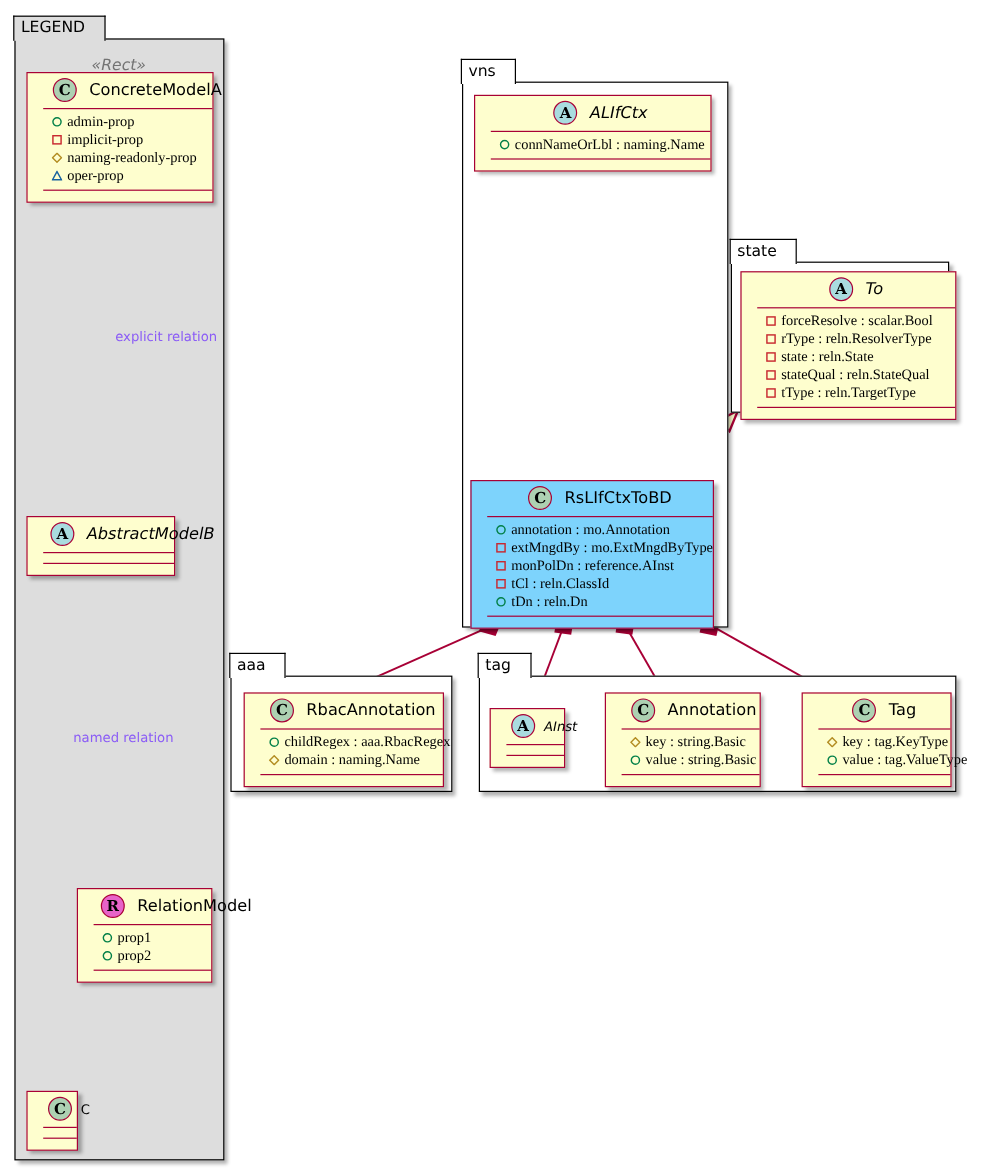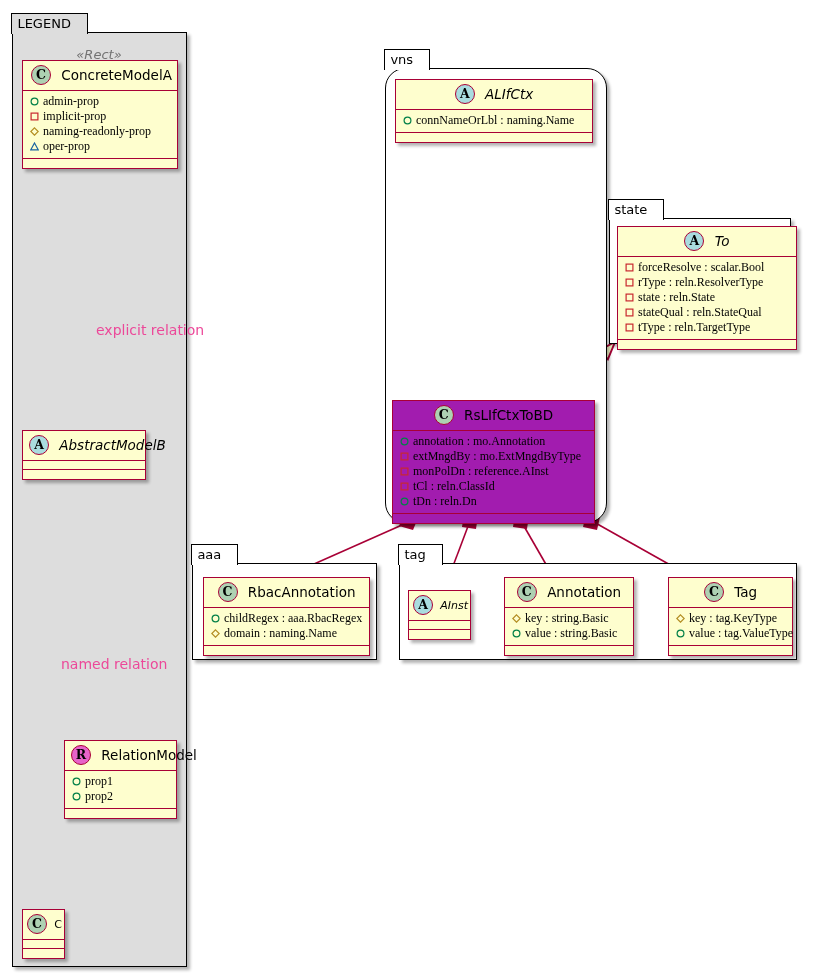--- a/index.html
+++ b/index.html
@@ -61,22 +61,23 @@
     border-bottom: 21px solid transparent;
   }
 
   
   .cls {
     position: absolute;
     box-sizing: border-box;
     border: 1.4px solid #A80036;
     background: #FEFECE;
     box-shadow: 3px 3px 3px rgba(0,0,0,0.30);
-  }
-  .cls.highlight { background: #a21caf; }
+    padding-left: 13px;
+  }
+  .cls.highlight { background: #7dd3fc; }
   .cls-head {
     position: relative;
     box-sizing: border-box;
     border-bottom: 1.4px solid #A80036;
     text-align: center;
     padding: 4px 8px 5px 8px;
     font-size: 13.5px;
     color: #000000;
     white-space: nowrap;
   }
@@ -142,24 +143,23 @@
     position: absolute;
     text-align: center;
     font-size: 13px;
     font-style: italic;
     color: #737373;
   }
 
   
   .edge-label {
     position: absolute;
-    font-size: 14px;
-    color: #ec4899;
+    font-size: 11px;
+    color: #8b5cf6;
     white-space: nowrap;
-    margin-top: 48px;
   }
 </style>
 </head>
 <body>
 
 <div id="canvas">
 
   <svg id="edges" viewBox="0 0 831 977" width="831" height="977">
     <defs>
       <marker id="hollow-tri" markerWidth="14" markerHeight="14" refX="12" refY="5" orient="auto">
@@ -299,21 +299,21 @@
       <span class="stereo-circle circle-C" style="margin-right:3px;">C</span>
       <span class="cls-name small">C</span>
     </div>
     <div class="cls-attrs empty"></div>
     <div class="cls-ops"></div>
   </div>
 
   <div class="edge-label" style="left:96px; top:274px;">explicit relation</div>
   <div class="edge-label" style="left:61px; top:608px;">named relation</div>
 
-  <div class="pkg" style="left:385px; top:68px; width:222px; height:455px;border-radius:20px;">
+  <div class="pkg" style="left:385px; top:68px; width:222px; height:455px;">
     <div class="pkg-tab">
       <span>vns</span>
       <span class="pkg-tab-fold"></span>
     </div>
   </div>
 
   <div class="cls" style="left:395px; top:79px; width:198px;">
     <div class="cls-head">
       <span class="stereo-circle circle-A">A</span>
       <span class="cls-name abstract">ALIfCtx</span>

